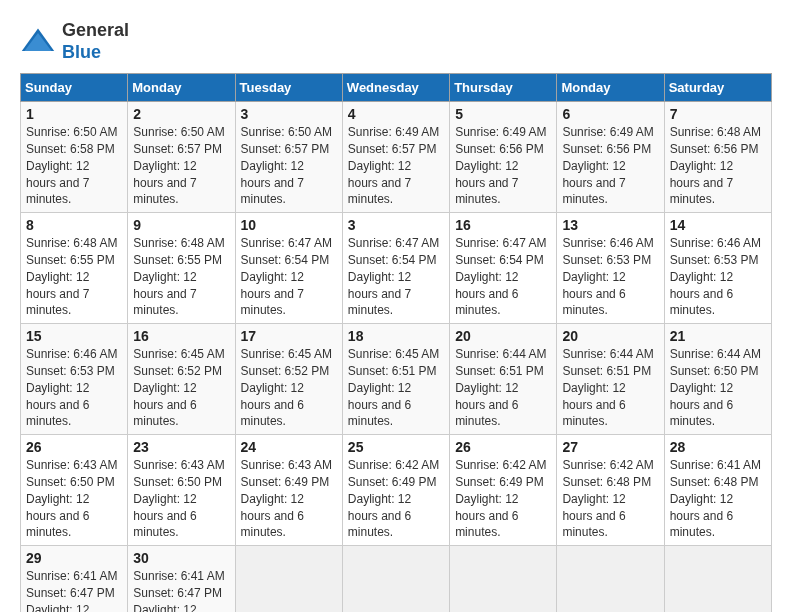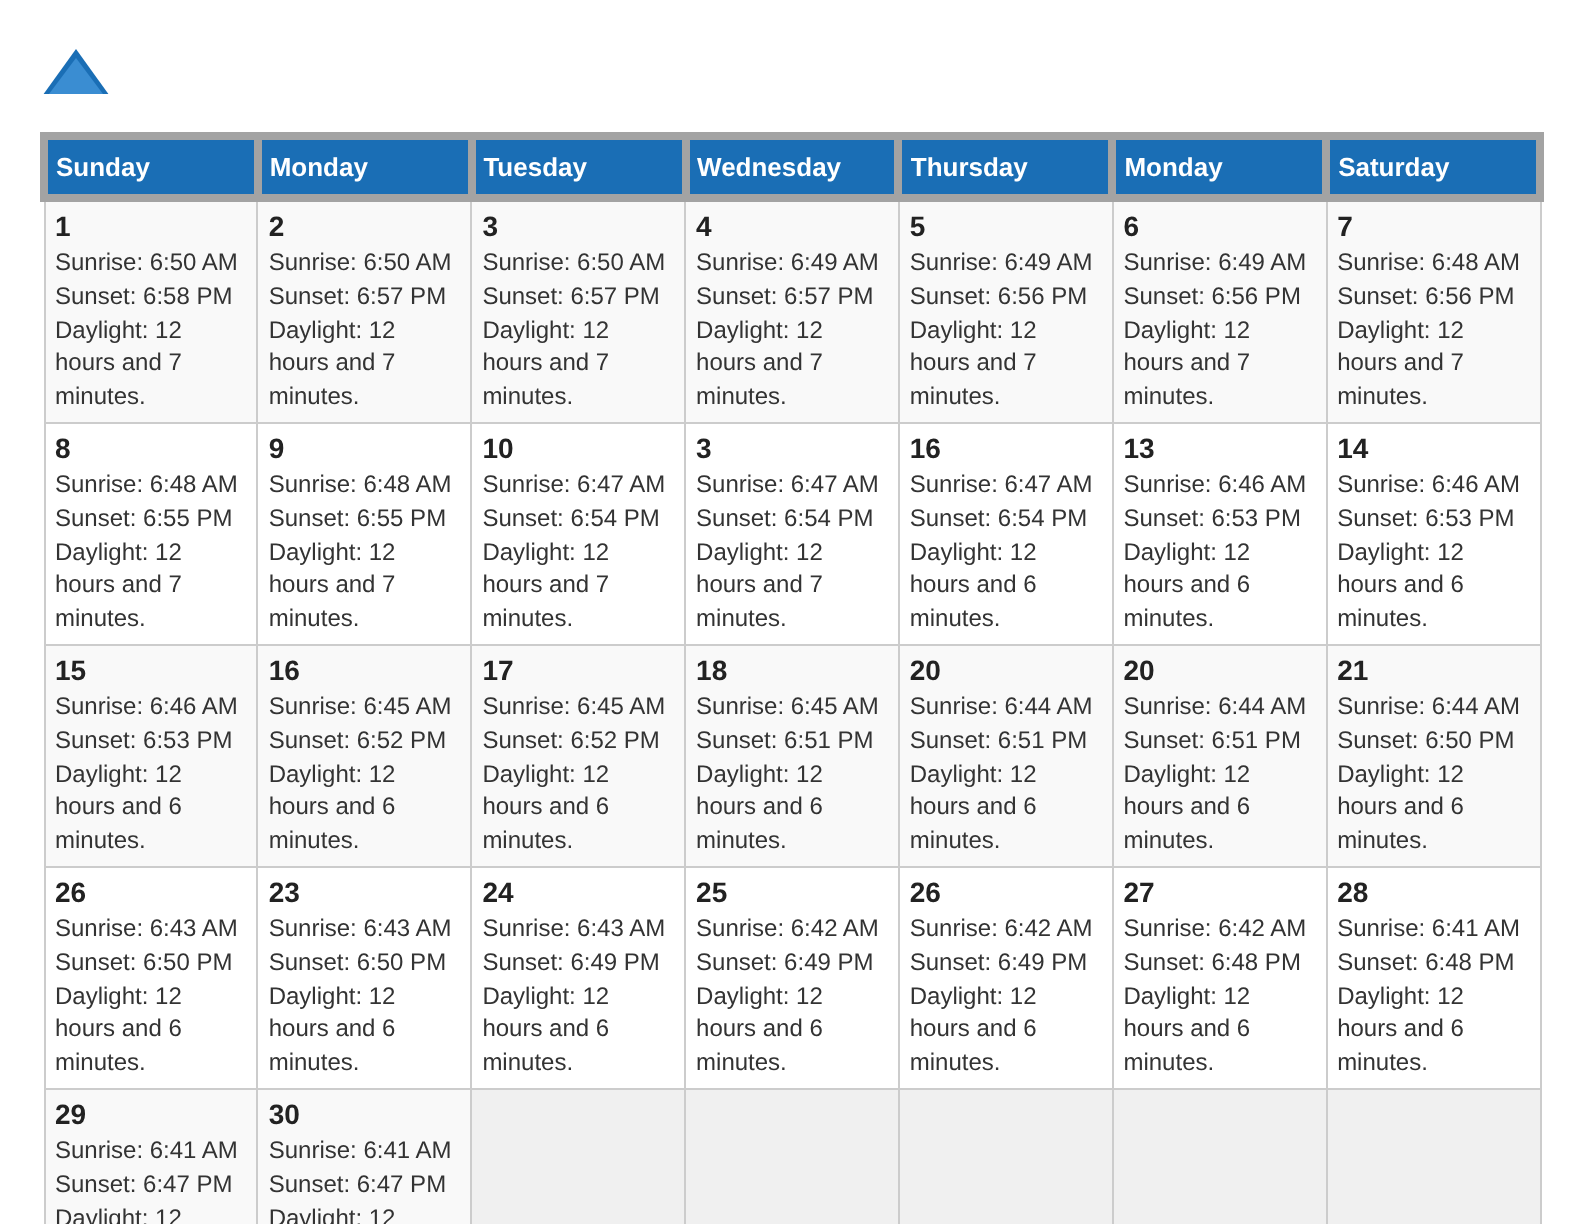--- a/index.html
+++ b/index.html
@@ -49,21 +49,21 @@
       border-collapse: collapse;
       font-size: 11px;
     }
     thead th {
       background-color: #1a6eb5;
       color: #fff;
       padding: 6px 4px;
       text-align: left;
       font-size: 13px;
       font-weight: bold;
-      border: 4px solid #a3a3a3;
+      border: 1px solid #a3a3a3;
     }
     tbody td {
       border: 1px solid #ccc;
       padding: 4px 5px;
       vertical-align: top;
       width: calc(100% / 7);
       min-height: 70px;
       background: #fff;
     }
     tbody tr:nth-child(odd) td {
@@ -87,20 +87,24 @@
   </style>
 </head>
 <body>
 
 <div class="header">
   <div class="logo">
     <svg class="logo-icon" viewBox="0 0 40 40" xmlns="http://www.w3.org/2000/svg">
       <polygon points="20,5 38,30 2,30" fill="#1a6eb5"></polygon>
       <polygon points="20,10 35,30 5,30" fill="#5aabf0" opacity="0.5"></polygon>
     </svg>
+    <div class="logo-text">
+      <span class="general">General</span><br>
+      <span class="blue">Blue</span>
+    </div>
   </div>
   <div class="title-block">
     <div class="month-title"></div>
     <div class="location"></div>
   </div>
 </div>
 
 <table>
   <thead>
     <tr>

